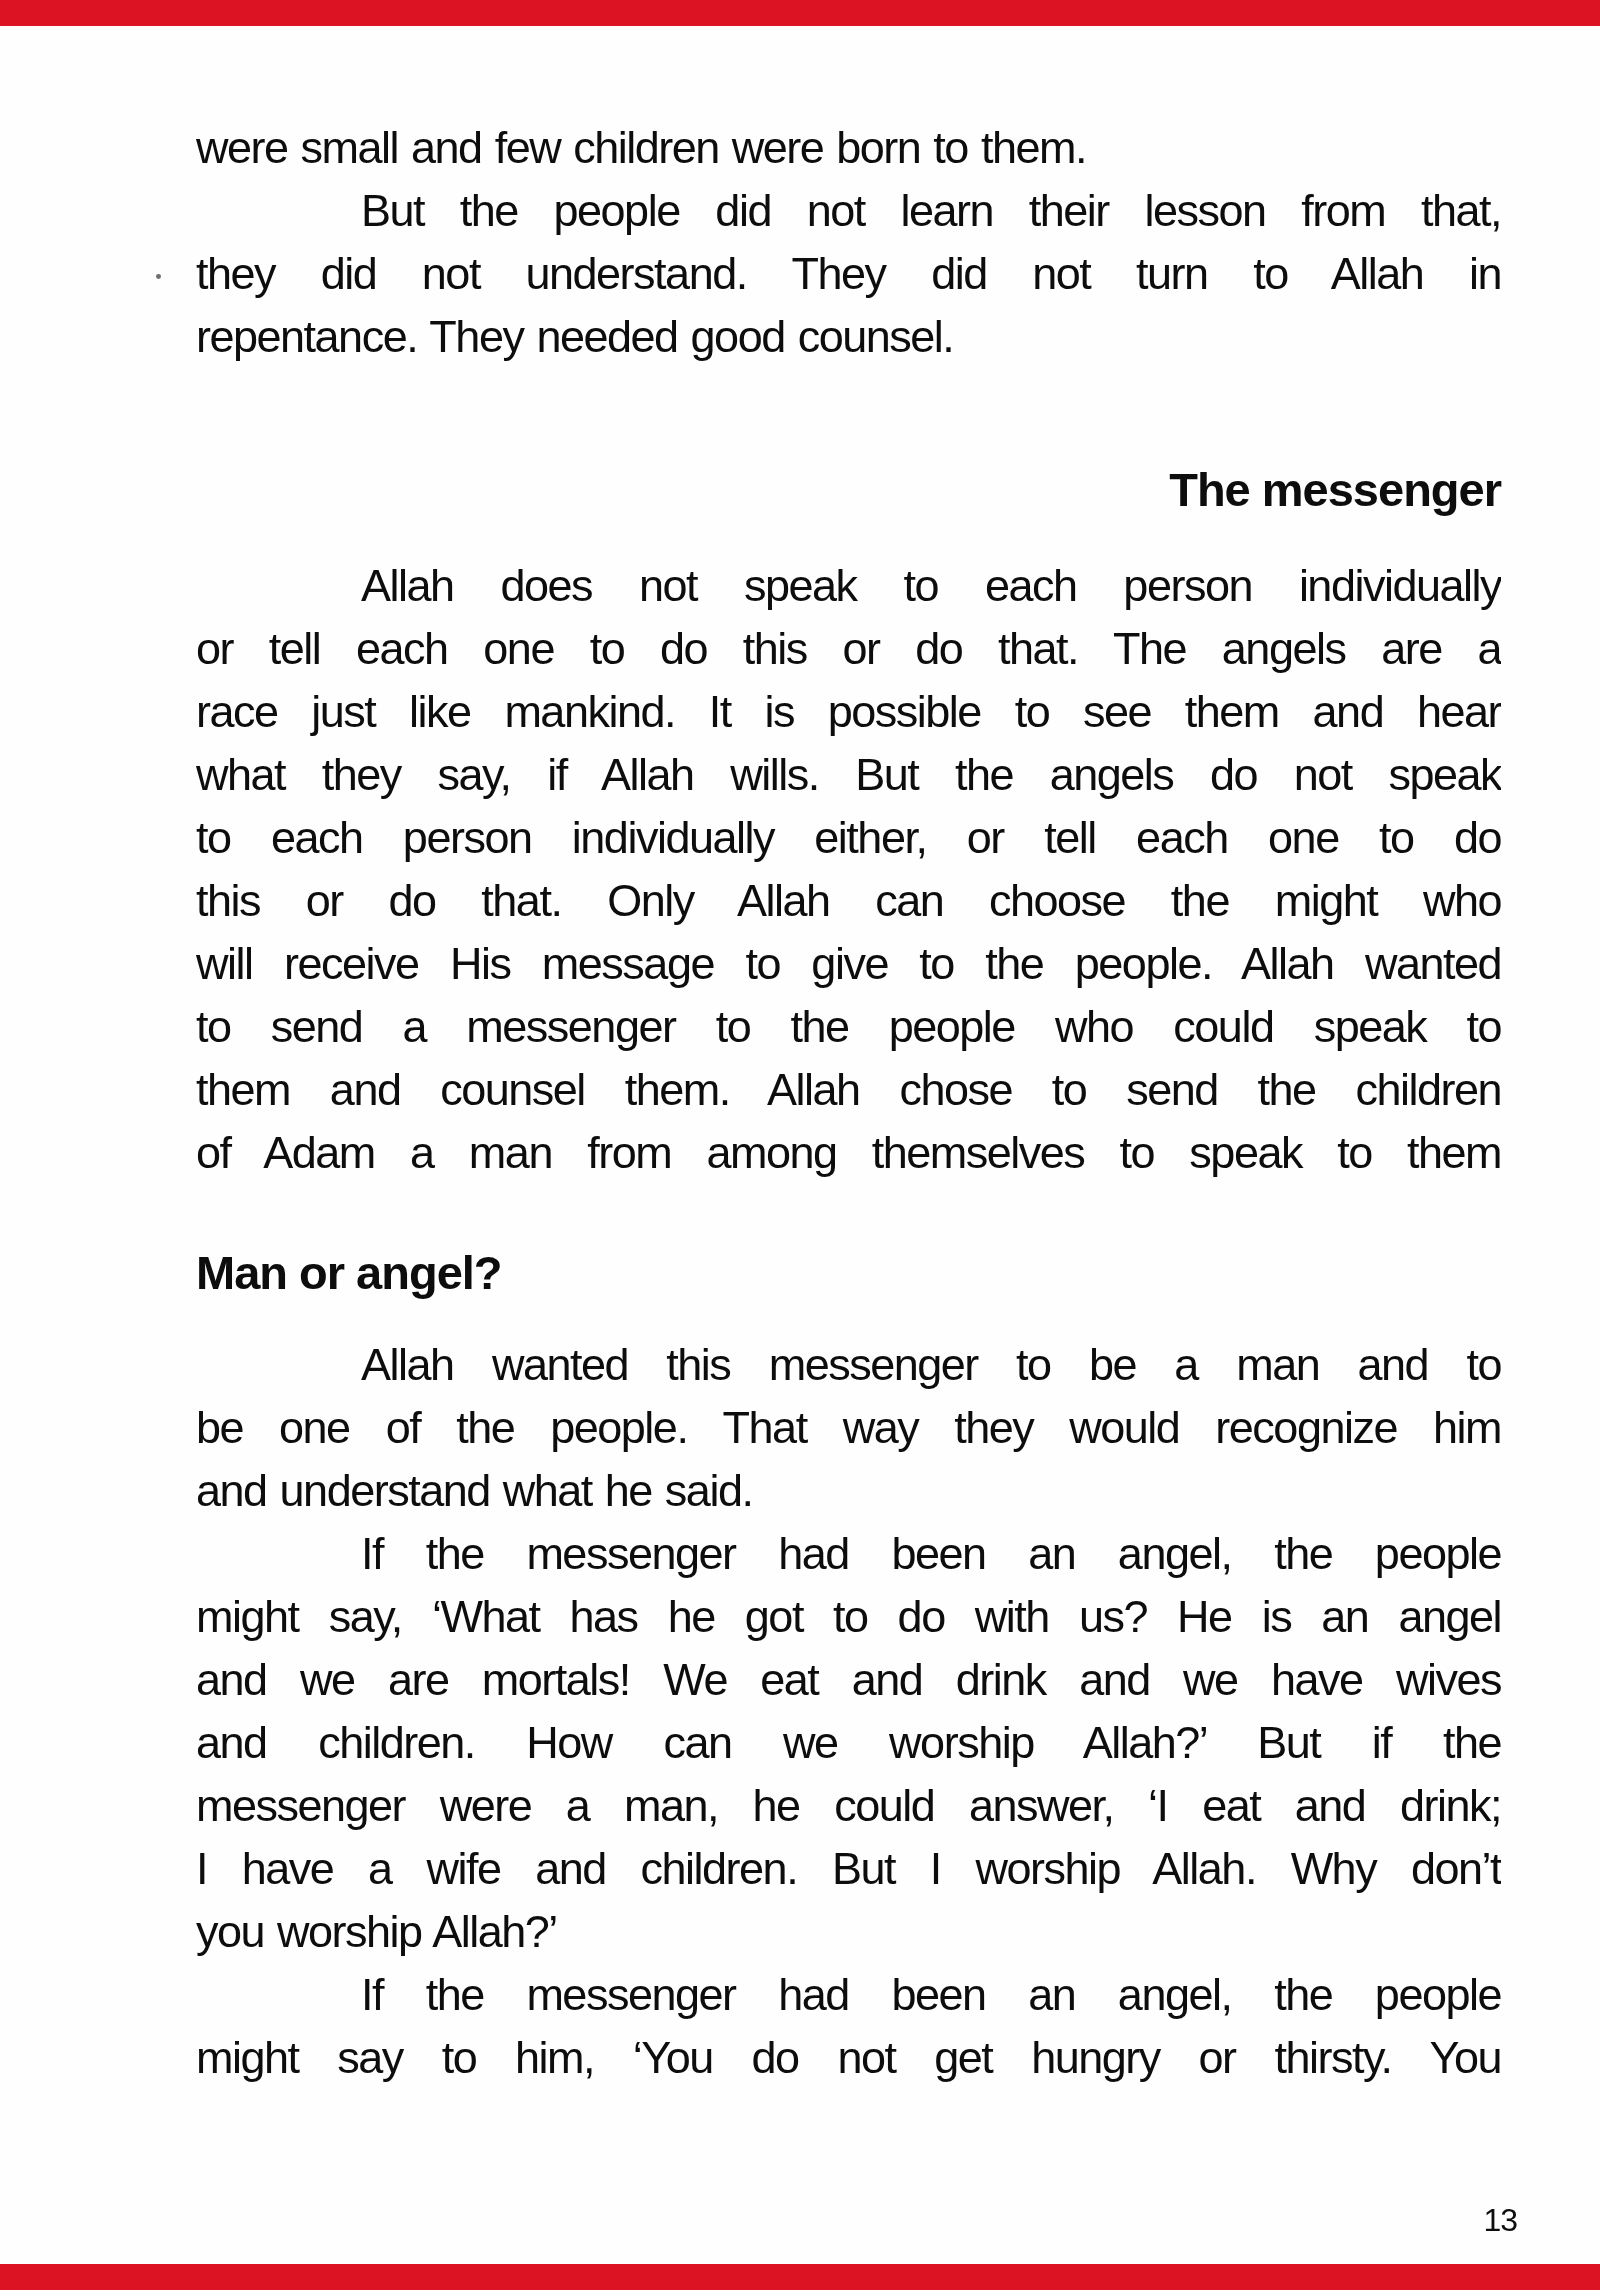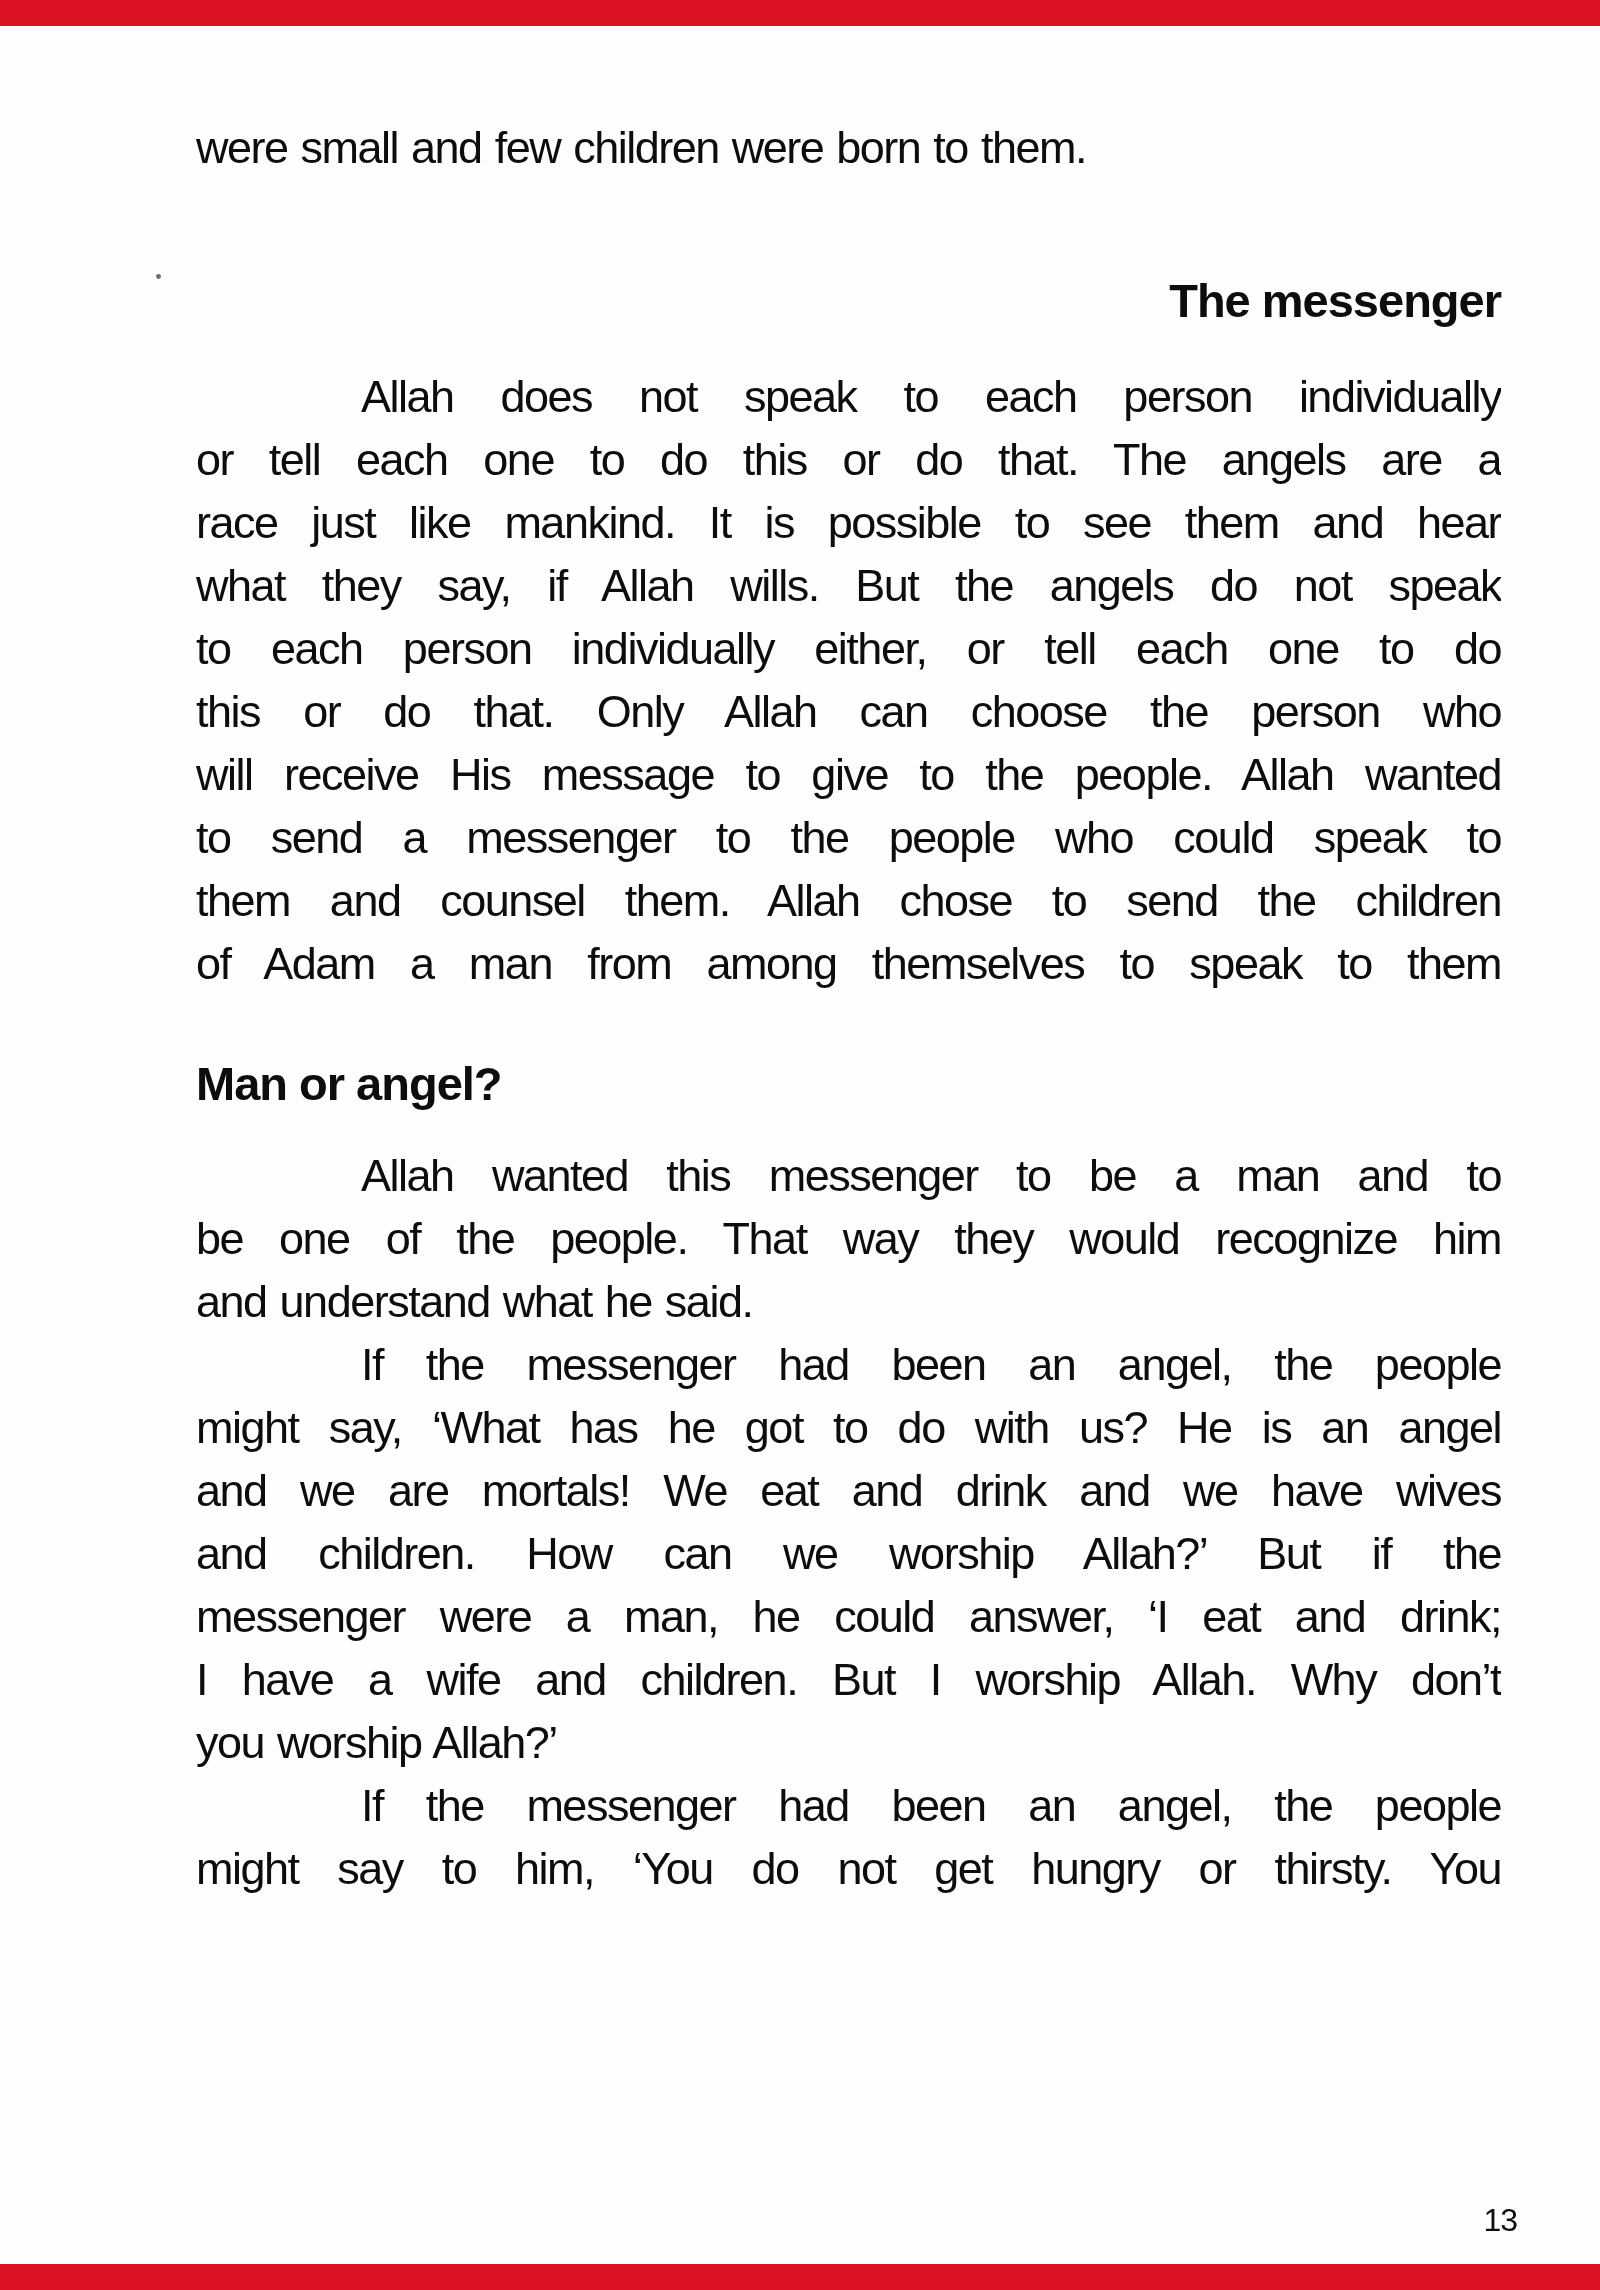--- a/index.html
+++ b/index.html
@@ -80,30 +80,35 @@
 <div class="page">
   <div class="edge top" style="background: rgb(220, 19, 34);"></div>
   <div class="edge bottom" style="background: rgb(220, 19, 34);"></div>
   <div class="speck"></div>
 
   <div class="text-block">
       <div class="group g1">
         <div>
           <div class="line last">were small and few children were born to them.</div>
         </div>
+        <div>
+          <div class="line indent">But the people did not learn their lesson from that,</div>
+          <div class="line">they did not understand. They did not turn to Allah in</div>
+          <div class="line last">repentance. They needed good counsel.</div>
+        </div>
       </div>
       <div class="heading h1">The messenger</div>
       <div class="group g2">
         <div>
           <div class="line indent">Allah does not speak to each person individually</div>
           <div class="line">or tell each one to do this or do that. The angels are a</div>
           <div class="line">race just like mankind. It is possible to see them and hear</div>
           <div class="line">what they say, if Allah wills. But the angels do not speak</div>
           <div class="line">to each person individually either, or tell each one to do</div>
-          <div class="line">this or do that. Only Allah can choose the person who</div>
+          <div class="line">this or do that. Only Allah can choose the might who</div>
           <div class="line">will receive His message to give to the people. Allah wanted</div>
           <div class="line">to send a messenger to the people who could speak to</div>
           <div class="line">them and counsel them. Allah chose to send the children</div>
           <div class="line">of Adam a man from among themselves to speak to them</div>
         </div>
       </div>
       <div class="heading h2">Man or angel?</div>
       <div class="group g3">
         <div>
           <div class="line indent">Allah wanted this messenger to be a man and to</div>

